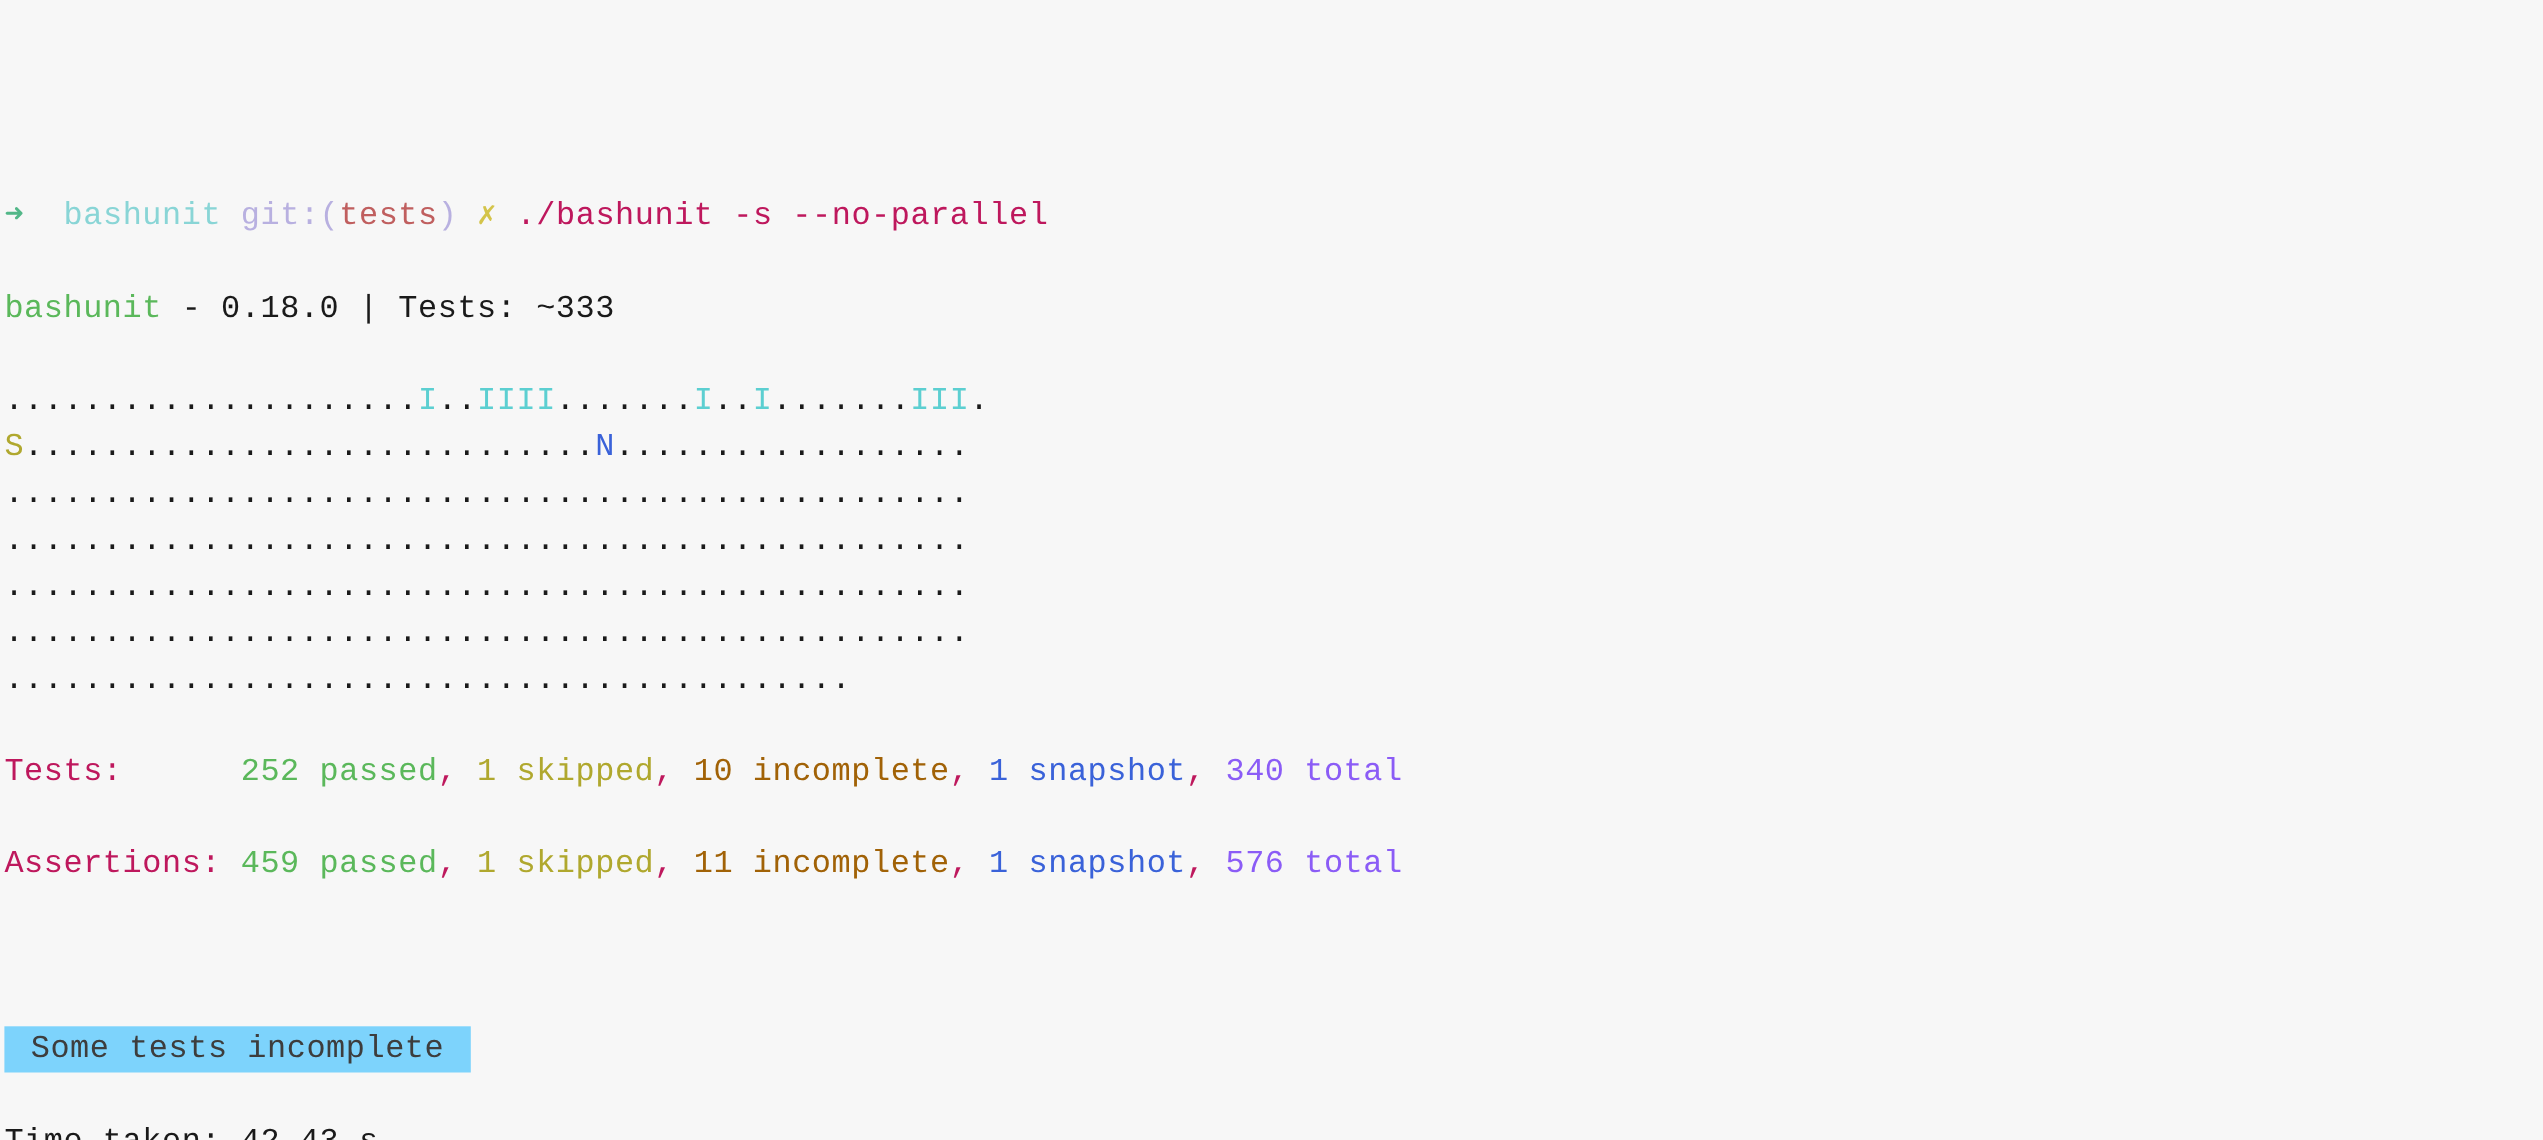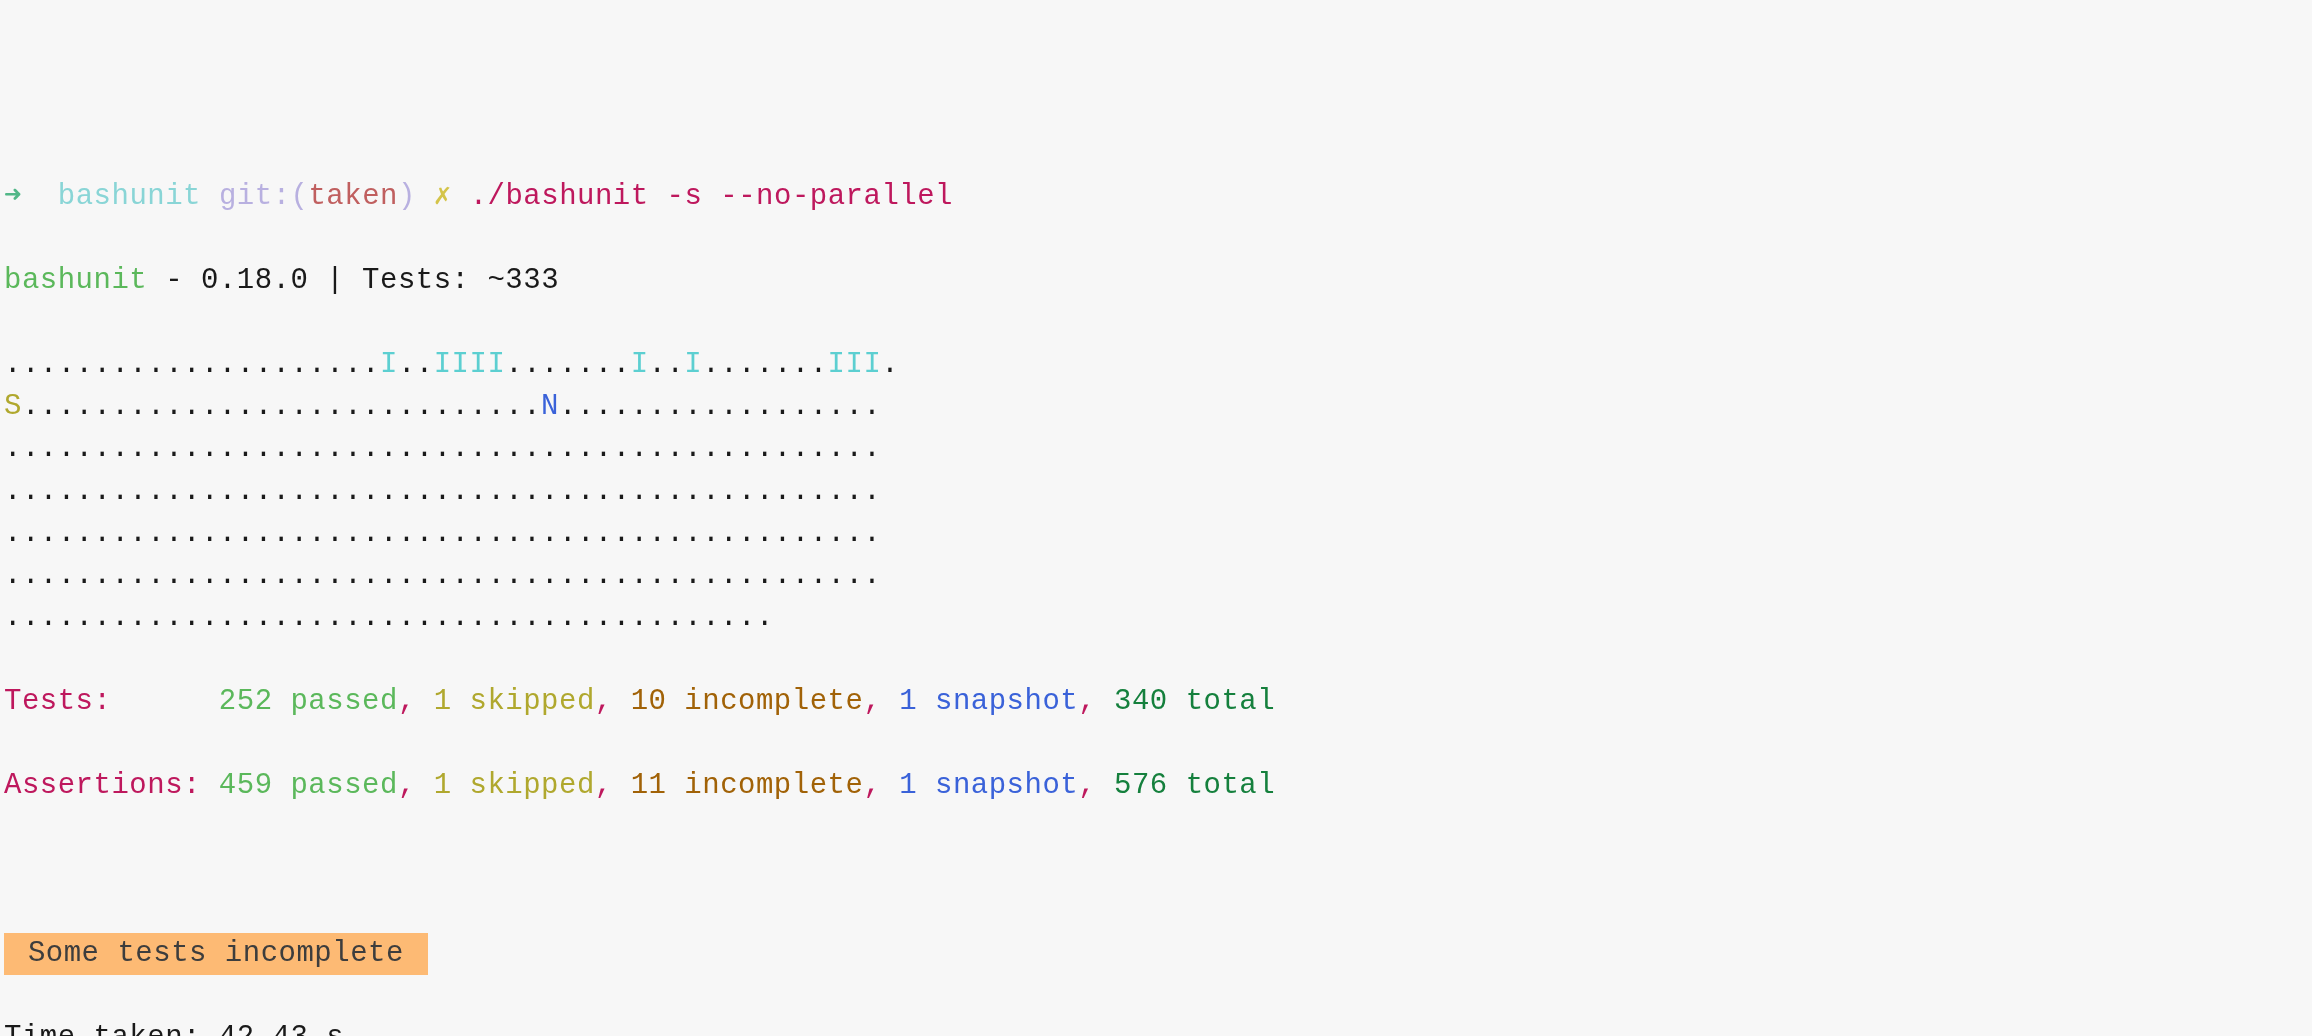--- a/index.html
+++ b/index.html
@@ -16,39 +16,39 @@
     .arrow { color: #52b788; font-weight: bold; }
     .lightcyan { color: #89d5d6; }
     .lavender { color: #b8b0e0; }
     .red { color: #c05f5f; }
     .yellowdirty { color: #d4c44a; }
     .grey { color: #be185d; }
     .green { color: #5bb85b; }
     .olive { color: #b0a82e; }
     .teal { color: #a16207; }
     .blue { color: #3a62d9; }
-    .black { color: #15803d; }
+    .black { color: #8b5cf6; }
     .dots { color: #1a1a1a; }
     .i-mark { color: #5ccfd1; }
     .s-mark { color: #b0a82e; }
     .n-mark { color: #3a62d9; }
     .status-badge {
-      background: #fdba74;
+      background: #7dd3fc;
       color: #3d3d3d;
       padding: 0 6px;
       display: inline-block;
     }
     .line { display: block; }
   </style>
 </head>
 <body>
 
 
 
-<span class="line"><span class="arrow">➜</span>  <span class="lightcyan">bashunit</span> <span class="lavender">git:(</span><span class="red">taken</span><span class="lavender">)</span> <span class="yellowdirty">✗</span> <span class="grey">./bashunit -s --no-parallel</span></span>
+<span class="line"><span class="arrow">➜</span>  <span class="lightcyan">bashunit</span> <span class="lavender">git:(</span><span class="red">tests</span><span class="lavender">)</span> <span class="yellowdirty">✗</span> <span class="grey">./bashunit -s --no-parallel</span></span>
 <span class="line"><span class="green">bashunit</span><span> - </span><span>0.18.0</span><span> | </span><span>Tests: </span><span>~333</span></span>
 <div id="progress-container"><span class="line"><span class="dots">.....................</span><span class="i-mark">I</span><span class="dots">..</span><span class="i-mark">IIII</span><span class="dots">.......</span><span class="i-mark">I</span><span class="dots">..</span><span class="i-mark">I</span><span class="dots">.......</span><span class="i-mark">III</span><span class="dots">.</span></span><span class="line"><span class="s-mark">S</span><span class="dots">.............................</span><span class="n-mark">N</span><span class="dots">..................</span></span><span class="line"><span class="dots">.................................................</span></span><span class="line"><span class="dots">.................................................</span></span><span class="line"><span class="dots">.................................................</span></span><span class="line"><span class="dots">.................................................</span></span><span class="line"><span class="dots">...........................................</span></span></div>
 <span class="line"><span class="grey">Tests:      </span><span class="green">252 passed</span><span class="grey">, </span><span class="olive">1 skipped</span><span class="grey">, </span><span class="teal">10 incomplete</span><span class="grey">, </span><span class="blue">1 snapshot</span><span class="grey">, </span><span class="black">340 total</span></span>
 <span class="line"><span class="grey">Assertions: </span><span class="green">459 passed</span><span class="grey">, </span><span class="olive">1 skipped</span><span class="grey">, </span><span class="teal">11 incomplete</span><span class="grey">, </span><span class="blue">1 snapshot</span><span class="grey">, </span><span class="black">576 total</span></span>
 <span class="line"> </span>
 <span class="line"><span class="status-badge"> Some tests incomplete </span></span>
 <span class="line"><span>Time taken: </span><span>42.43 s</span></span>
 
 
 

